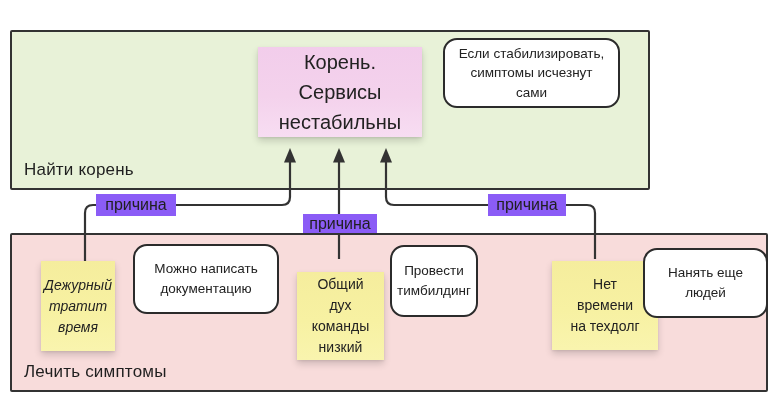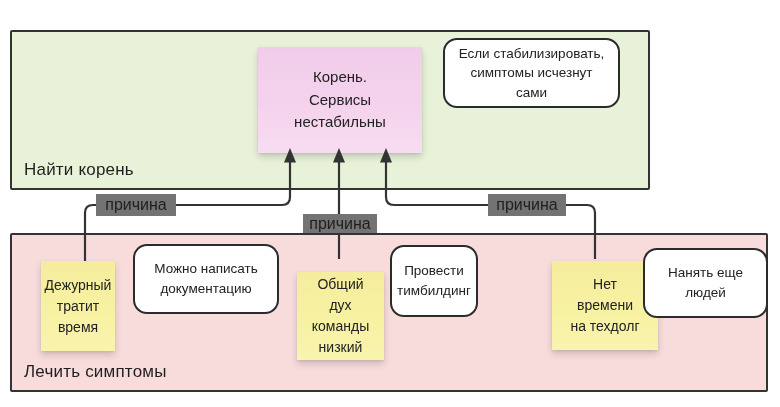--- a/index.html
+++ b/index.html
@@ -16,43 +16,43 @@
   .section-label{
     position:absolute;left:12px;bottom:8px;font-size:17px;letter-spacing:.2px;
     color:#1f1f1f;white-space:pre-line;
   }
   .sticky{
     position:absolute;z-index:2;display:flex;align-items:center;justify-content:center;
     text-align:center;white-space:pre-line;box-sizing:border-box;
     box-shadow:0 4px 7px rgba(0,0,0,.16),0 1px 2px rgba(0,0,0,.08);
   }
   .sticky-root{
-    left:258px;top:47px;width:164px;height:106px;font-size:15px;line-height:1.5;
+    left:258px;top:47px;width:164px;height:90px;font-size:20px;line-height:1.5;
     background:linear-gradient(180deg,#f2cdeb 0%,var(--root_sticky,#f4d2ec) 55%,#f7ddf2 100%);
   }
   .sticky-yellow{
     font-size:14px;line-height:1.5;
     background:linear-gradient(180deg,#f5ed9d 0%,var(--yellow_sticky,#f7f1a2) 55%,#f9f4ae 100%);
   }
-  .sticky-1{left:41px;top:261px;width:74px;height:90px;}
+  .sticky-1{left:41px;top:261px;width:74px;height:90px;font-style:italic;}
   .sticky-2{left:297px;top:272px;width:87px;height:88px;}
   .sticky-3{left:552px;top:261px;width:106px;height:89px;}
   .bubble{
     position:absolute;z-index:2;box-sizing:border-box;background:var(--bubble_bg,#fff);
     border:2px solid var(--bubble_border,#2b2b2b);border-radius:14px;
     display:flex;align-items:center;justify-content:center;text-align:center;
     white-space:pre-line;font-size:13.5px;line-height:1.45;padding:4px 13px;
   }
   .bubble-root{left:443px;top:38px;width:177px;height:70px;}
   .bubble-1{left:133px;top:244px;width:146px;height:70px;}
   .bubble-2{left:390px;top:245px;width:88px;height:72px;}
   .bubble-3{left:643px;top:248px;width:125px;height:70px;}
   .connector-layer{position:absolute;left:0;top:0;z-index:3;pointer-events:none;}
   .cause-label{
-    position:absolute;z-index:4;background:#737373;display:flex;align-items:center;
+    position:absolute;z-index:4;background:#8b5cf6;display:flex;align-items:center;
     justify-content:center;font-size:16px;color:#1f1f1f;white-space:pre-line;
   }
   .cause-label-1{left:96px;top:194px;width:80px;height:22px;}
   .cause-label-2{left:303px;top:214px;width:74px;height:19px;}
   .cause-label-3{left:488px;top:194px;width:78px;height:22px;}
 </style>
 </head>
 <body>
 
 <div class="canvas">

